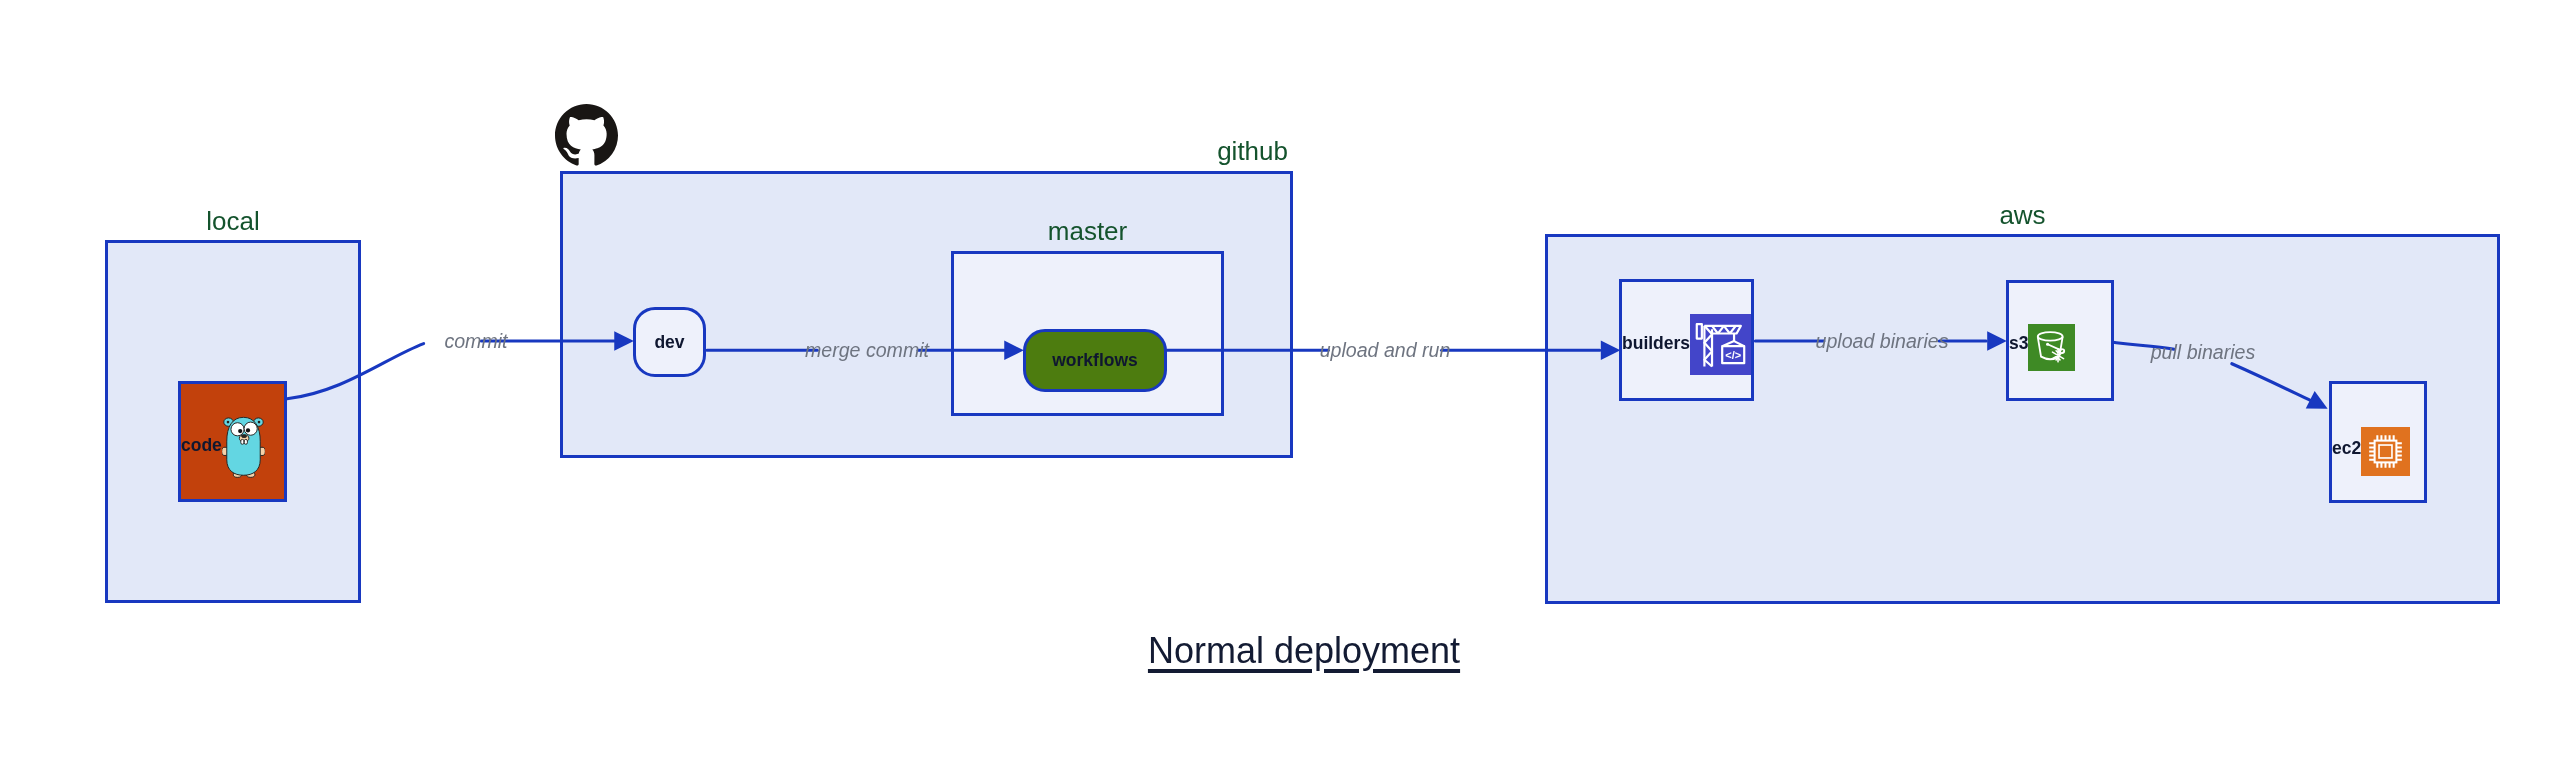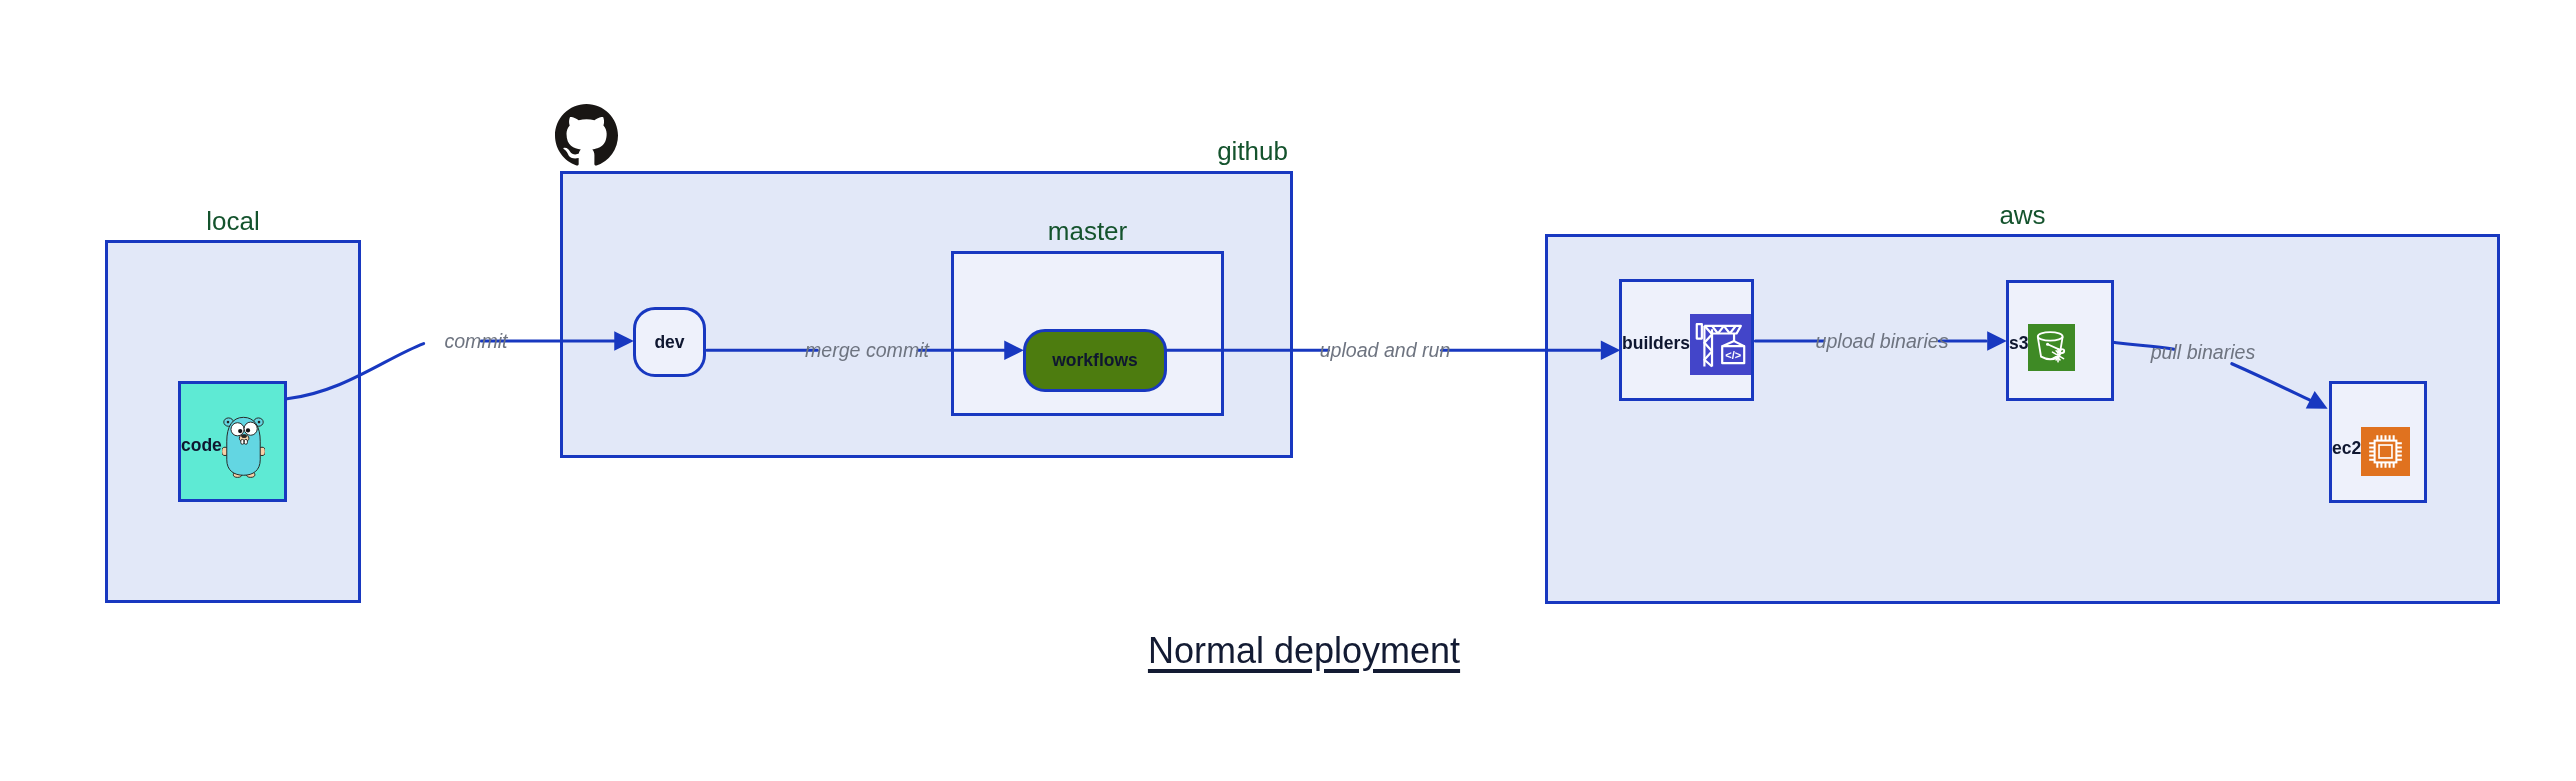--- a/index.html
+++ b/index.html
@@ -107,21 +107,21 @@
     <svg viewBox="0 0 16 16" width="63" height="63">
       <path fill="#191614" d="M8 0C3.58 0 0 3.58 0 8c0 3.54 2.29 6.53 5.47 7.59.4.07.55-.17.55-.38 0-.19-.01-.82-.01-1.49-2.01.37-2.53-.49-2.69-.94-.09-.23-.48-.94-.82-1.13-.28-.15-.68-.52-.01-.53.63-.01 1.08.58 1.23.82.72 1.21 1.87.87 2.33.66.07-.52.28-.87.51-1.07-1.78-.2-3.64-.89-3.64-3.95 0-.87.31-1.59.82-2.15-.08-.2-.36-1.02.08-2.12 0 0 .67-.21 2.2.82.64-.18 1.32-.27 2-.27s1.36.09 2 .27c1.53-1.04 2.2-.82 2.2-.82.44 1.1.16 1.92.08 2.12.51.56.82 1.27.82 2.15 0 3.07-1.87 3.75-3.65 3.95.29.25.54.73.54 1.48 0 1.07-.01 1.93-.01 2.2 0 .21.15.46.55.38A8.01 8.01 0 0 0 16 8c0-4.42-3.58-8-8-8z"></path>
     </svg>
   </div>
 
   <div class="group-label" style="left:105px;top:208px;width:256px;">local</div>
   <div class="group-label" style="left:560px;top:138px;width:728px;text-align:right;">github</div>
   <div class="group-label" style="left:951px;top:218px;width:273px;">master</div>
   <div class="group-label" style="left:1545px;top:202px;width:955px;">aws</div>
 
-  <div class="node" style="left:178px;top:381px;width:109px;height:121px;padding-top:7.2px;background:#5eead4;">
+  <div class="node" style="left:178px;top:381px;width:109px;height:121px;padding-top:7.2px;background:#c2410c;">
     <span class="node-label">code</span>
     <span class="icon-box" style="margin-top:4.1px;">
       <svg viewBox="0 0 72 106" width="43" height="64">
         <g stroke="#24221f" stroke-width="1.6">
           <ellipse cx="5" cy="62" rx="5.5" ry="7" fill="#f6d1a7"></ellipse>
           <ellipse cx="67" cy="62" rx="5.5" ry="7" fill="#f6d1a7"></ellipse>
           <ellipse cx="26" cy="101" rx="7" ry="4.5" fill="#f6d1a7"></ellipse>
           <ellipse cx="48" cy="101" rx="7" ry="4.5" fill="#f6d1a7"></ellipse>
           <ellipse cx="11" cy="13" rx="8" ry="7" fill="#63d6e2"></ellipse>
           <ellipse cx="61" cy="13" rx="8" ry="7" fill="#63d6e2"></ellipse>

